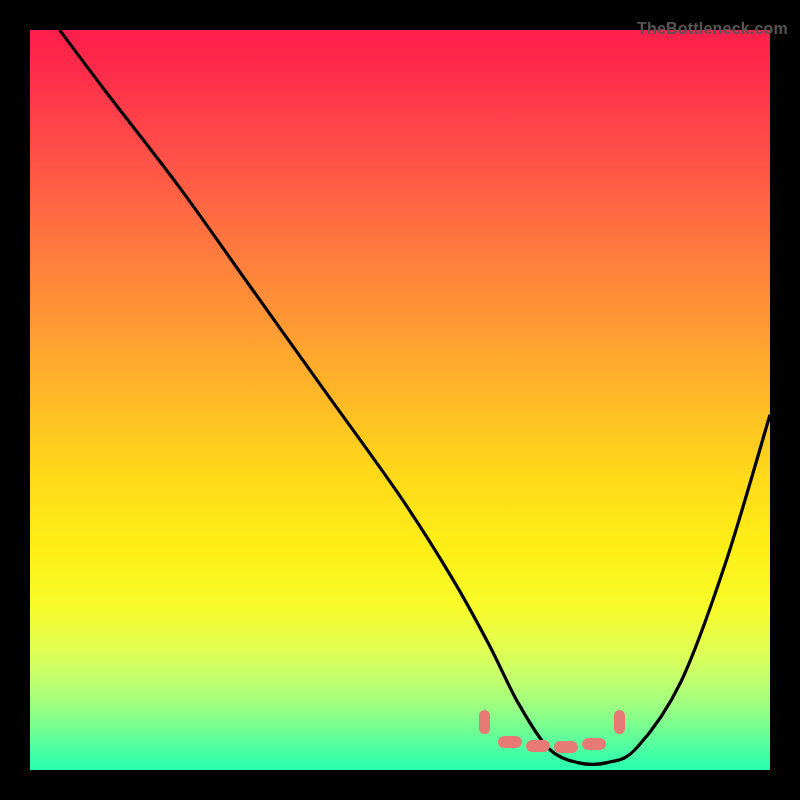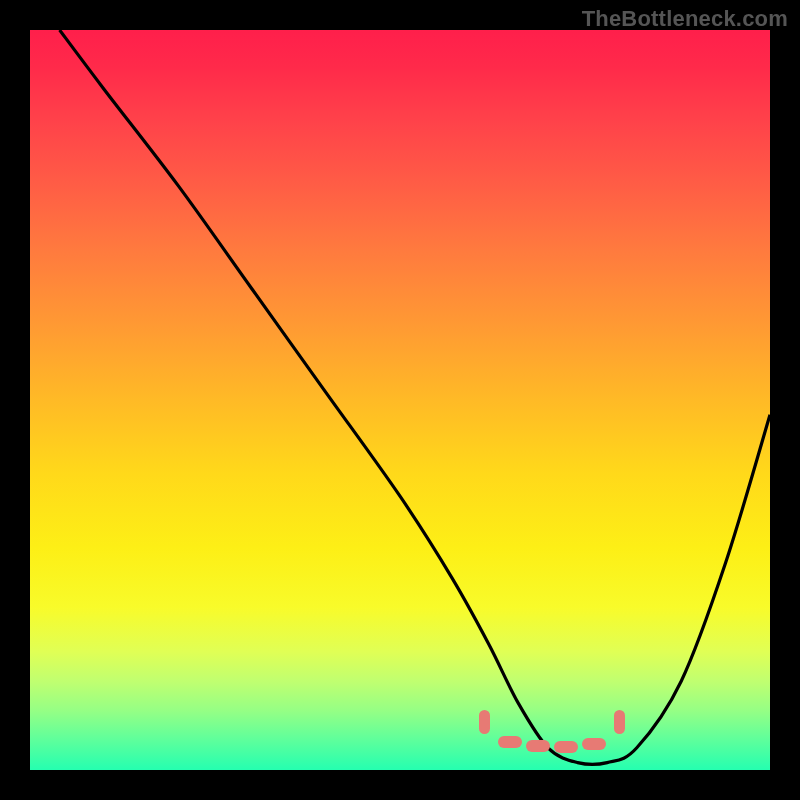--- a/index.html
+++ b/index.html
@@ -12,24 +12,24 @@
     font-family: Arial, Helvetica, sans-serif;
   }
   .frame {
     position: relative;
     width: 800px;
     height: 800px;
     background: #000;
   }
   .watermark {
     position: absolute;
-    top: 6px;
+    top: 20px;
     right: 12px;
     color: #555;
-    font-size: 22px;
+    font-size: 16px;
     font-weight: 600;
     letter-spacing: 0.2px;
     z-index: 10;
   }
   .plot-area {
     position: absolute;
     left: 30px;
     top: 30px;
     width: 740px;
     height: 740px;

